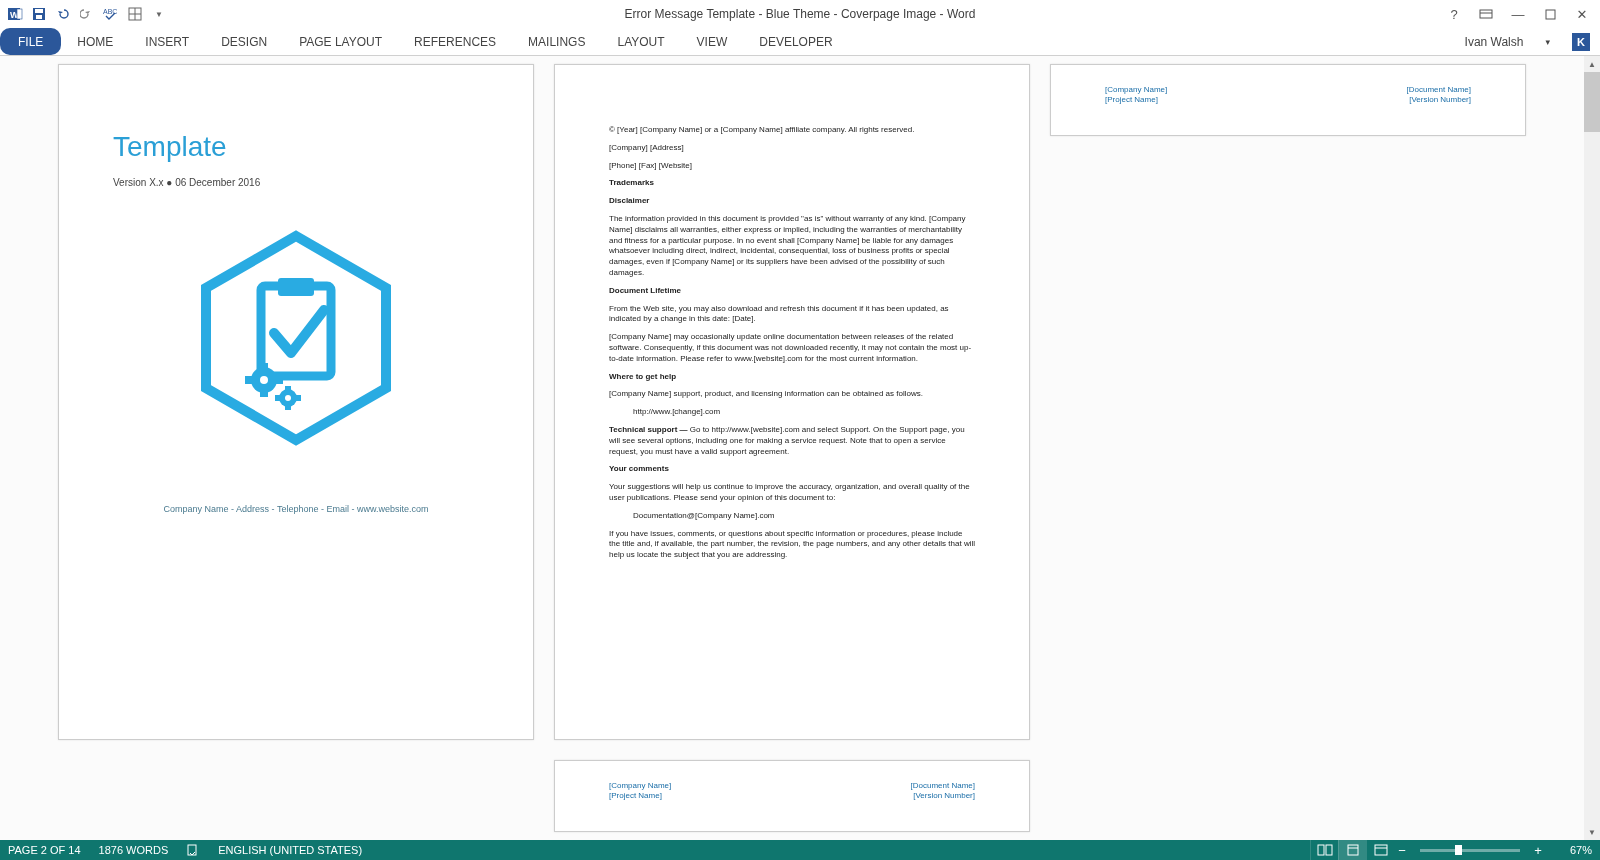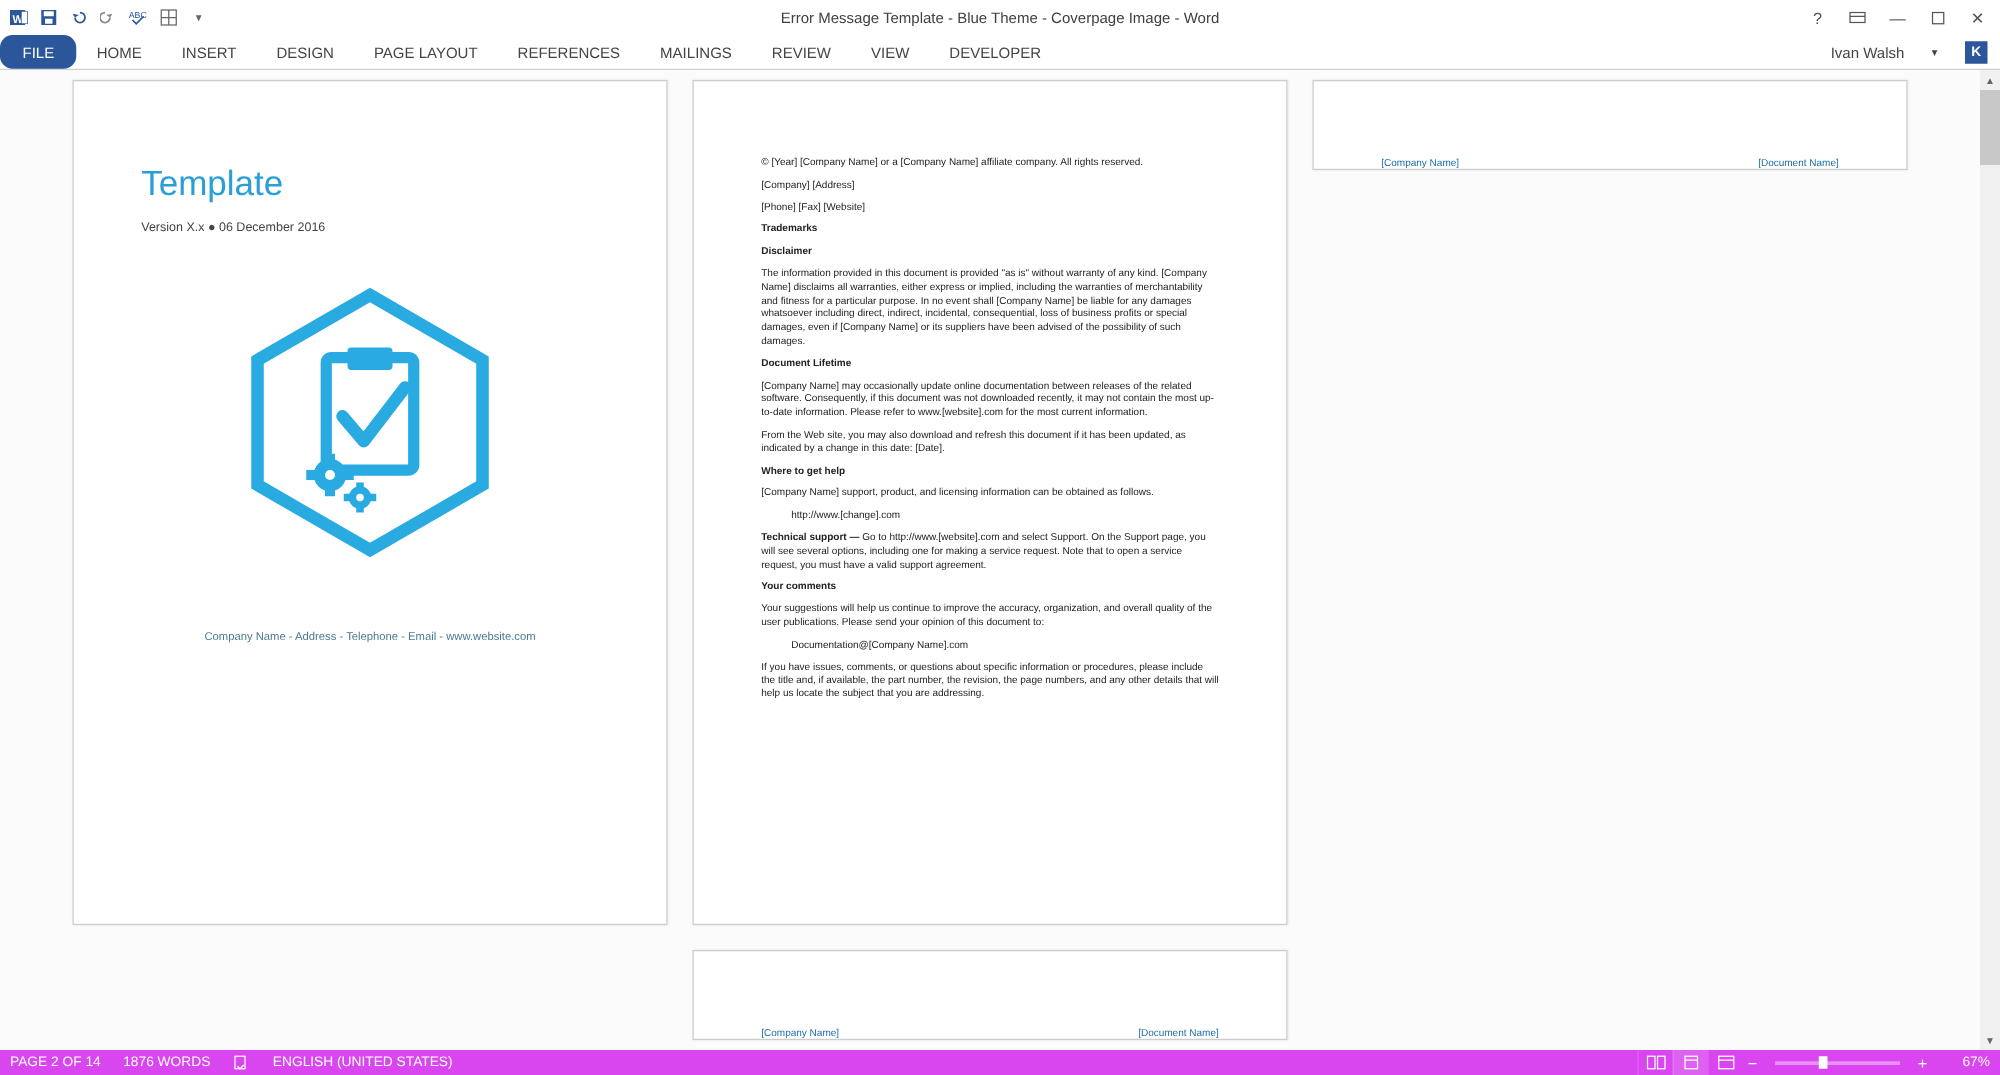--- a/index.html
+++ b/index.html
@@ -29,28 +29,28 @@
 .cover-icon { display: flex; justify-content: center; margin-top: 40px; }
 .cover-footer { text-align: center; font-size: 9px; color: #3a6; color: #4a7a8f; margin-top: 56px; }
 
 .legal { font-size: 8px; color: #222; line-height: 1.35; }
 .legal p { margin-bottom: 7px; }
 .legal .head { font-weight: bold; margin-top: 4px; }
 .legal .indent { margin-left: 24px; }
 .legal .inline-head { font-weight: bold; }
 
 .page-foot { display: flex; justify-content: space-between; font-size: 8px; color: #1b6ea8; }
-.page-foot div span { display: block; line-height: 1.3; margin-top: 41px; }
+.page-foot div span { display: block; line-height: 1.3; }
 
 .vscroll { position: absolute; top: 56px; right: 0; bottom: 20px; width: 16px; background: #f0f0f0; display: flex; flex-direction: column; align-items: center; }
 .vscroll .arrow { height: 16px; width: 100%; display: flex; align-items: center; justify-content: center; font-size: 8px; color: #666; cursor: pointer; }
 .vscroll .track { flex: 1; width: 100%; position: relative; }
 .vscroll .thumb { position: absolute; top: 0; width: 100%; height: 60px; background: #c8c8c8; }
 
-.statusbar { position: absolute; bottom: 0; left: 0; right: 0; height: 20px; background: #d946ef; color: #fff; display: flex; align-items: center; font-size: 11px; padding: 0 8px; }
+.statusbar { position: absolute; bottom: 0; left: 0; right: 0; height: 20px; background: #0f766e; color: #fff; display: flex; align-items: center; font-size: 11px; padding: 0 8px; }
 .status-item { margin-right: 18px; display: flex; align-items: center; gap: 5px; }
 .status-right { margin-left: auto; display: flex; align-items: center; gap: 0; }
 .view-btn { width: 28px; height: 20px; display: flex; align-items: center; justify-content: center; cursor: pointer; border-left: 1px solid rgba(255,255,255,0.15); }
 .zoom-slider { width: 100px; height: 3px; background: rgba(255,255,255,0.4); position: relative; margin: 0 10px; }
 .zoom-thumb { position: absolute; width: 7px; height: 10px; background: #fff; top: -4px; left: 35px; }
 .zoom-btn { width: 16px; text-align: center; cursor: pointer; font-size: 13px; }
 .zoom-pct { width: 40px; text-align: right; margin-left: 6px; }
 
 svg.hex-icon { width: 200px; height: 220px; }
 </style>
@@ -120,21 +120,21 @@
 </div>
 
 <div class="ribbon-tabs">
   <div class="file-tab">FILE</div>
   <div class="ribbon-tab">HOME</div>
   <div class="ribbon-tab">INSERT</div>
   <div class="ribbon-tab">DESIGN</div>
   <div class="ribbon-tab">PAGE LAYOUT</div>
   <div class="ribbon-tab">REFERENCES</div>
   <div class="ribbon-tab">MAILINGS</div>
-  <div class="ribbon-tab">REVIEW</div>
+  <div class="ribbon-tab">LAYOUT</div>
   <div class="ribbon-tab">VIEW</div>
   <div class="ribbon-tab">DEVELOPER</div>
   <div class="user-area">
     <span>Ivan Walsh</span>
     <span style="font-size:9px">▾</span>
     <span class="user-badge">K</span>
   </div>
 </div>
 
 <div class="canvas">
@@ -169,22 +169,22 @@
     </div>
 
     <div class="page legal">
       <p>© [Year] [Company Name] or a [Company Name] affiliate company. All rights reserved.</p>
       <p>[Company] [Address]</p>
       <p>[Phone] [Fax] [Website]</p>
       <p class="head">Trademarks</p>
       <p class="head">Disclaimer</p>
       <p>The information provided in this document is provided "as is" without warranty of any kind. [Company Name] disclaims all warranties, either express or implied, including the warranties of merchantability and fitness for a particular purpose. In no event shall [Company Name] be liable for any damages whatsoever including direct, indirect, incidental, consequential, loss of business profits or special damages, even if [Company Name] or its suppliers have been advised of the possibility of such damages.</p>
       <p class="head">Document Lifetime</p>
+      <p>From the Web site, you may also download and refresh this document if it has been updated, as indicated by a change in this date: [Date].</p>
       <p>[Company Name] may occasionally update online documentation between releases of the related software. Consequently, if this document was not downloaded recently, it may not contain the most up-to-date information. Please refer to www.[website].com for the most current information.</p>
-      <p>From the Web site, you may also download and refresh this document if it has been updated, as indicated by a change in this date: [Date].</p>
       <p class="head">Where to get help</p>
       <p>[Company Name] support, product, and licensing information can be obtained as follows.</p>
       <p class="indent">http://www.[change].com</p>
       <p><span class="inline-head">Technical support —</span><span> Go to http://www.[website].com and select Support. On the Support page, you will see several options, including one for making a service request. Note that to open a service request, you must have a valid support agreement.</span></p>
       <p class="head">Your comments</p>
       <p>Your suggestions will help us continue to improve the accuracy, organization, and overall quality of the user publications. Please send your opinion of this document to:</p>
       <p class="indent">Documentation@[Company Name].com</p>
       <p>If you have issues, comments, or questions about specific information or procedures, please include the title and, if available, the part number, the revision, the page numbers, and any other details that will help us locate the subject that you are addressing.</p>
     </div>
 

